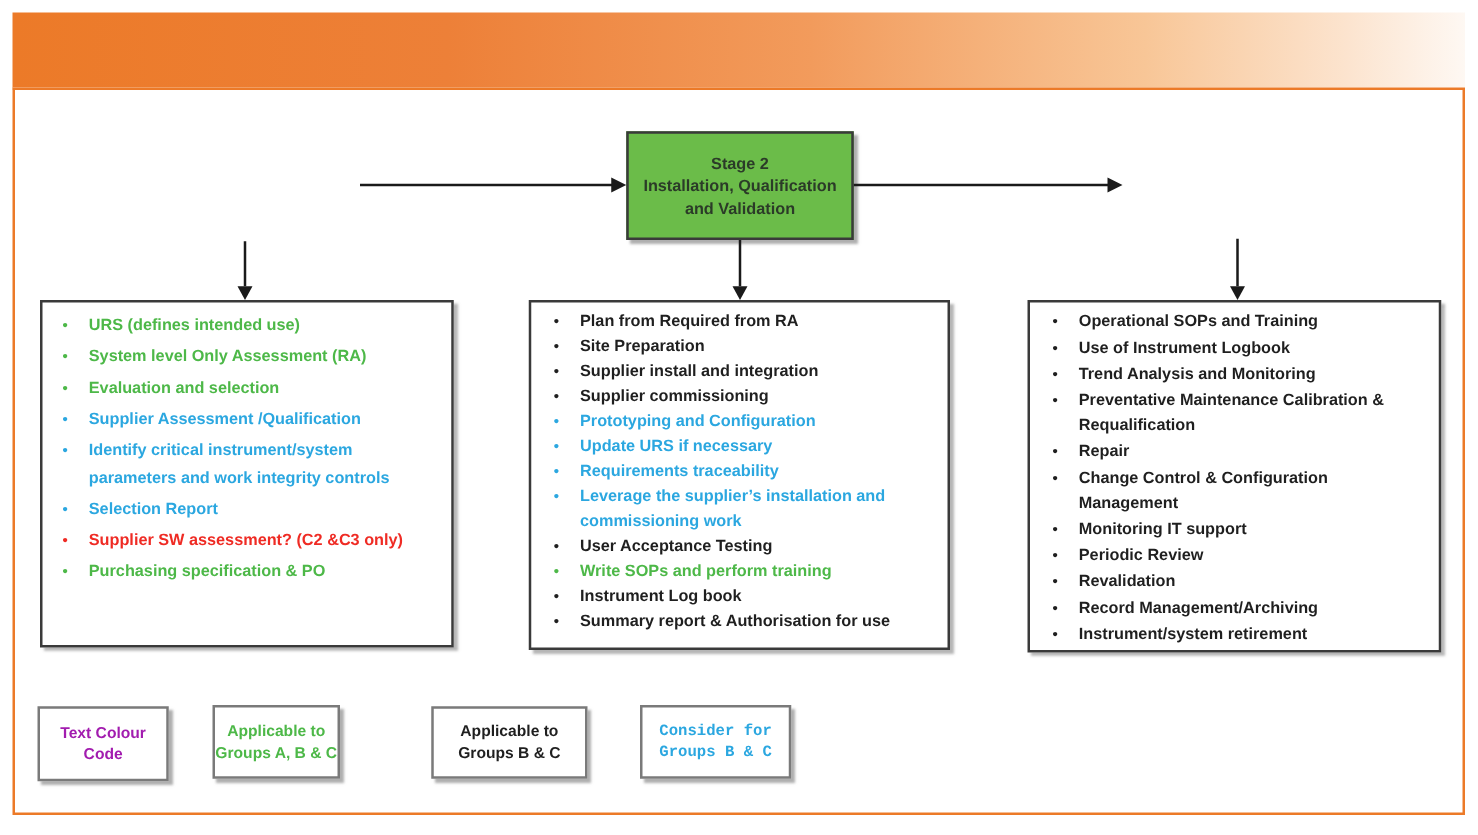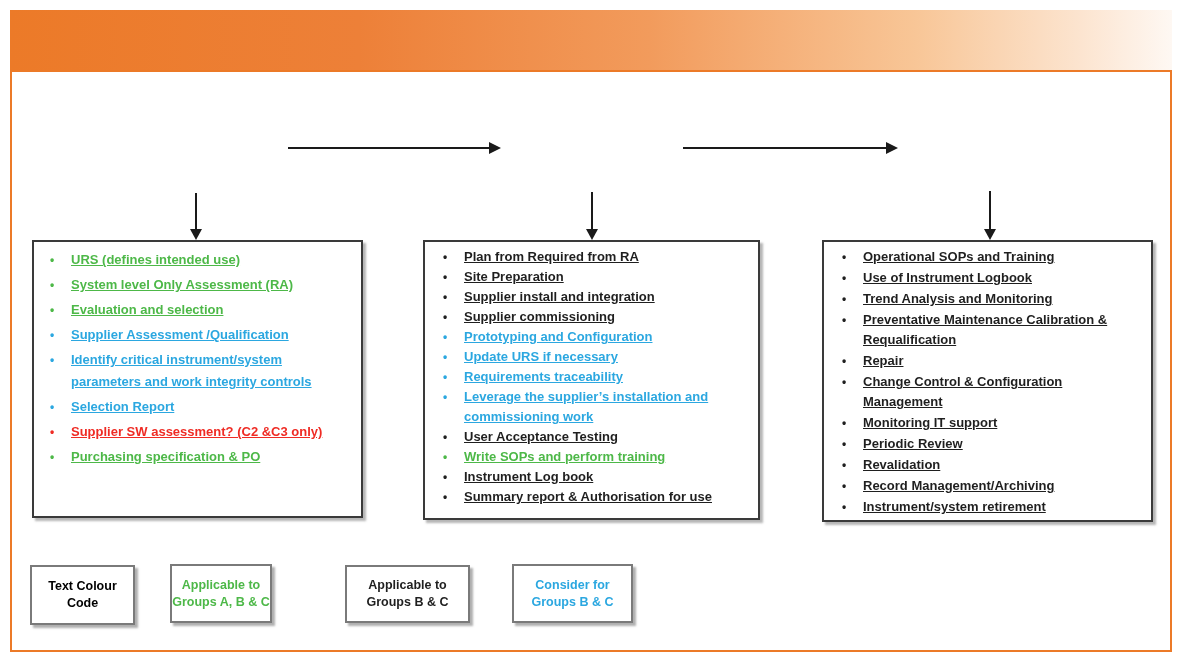--- a/index.html
+++ b/index.html
@@ -51,21 +51,21 @@
   }
   #list-box-1{left:32px;top:240px;width:331px;height:278px;padding:7px 6px 0 11px;}
   #list-box-2{left:423px;top:240px;width:337px;height:280px;padding:5px 6px 0 13px;}
   #list-box-3{left:822px;top:240px;width:331px;height:282px;padding:5px 6px 0 13px;}
 
   .item{display:flex;font-weight:bold;font-size:13px;}
   #list-box-1 .item{line-height:22px;margin-bottom:3px;}
   #list-box-2 .item{line-height:20px;margin-bottom:0;}
   #list-box-3 .item{line-height:20px;margin-bottom:1px;}
   .dot{flex:0 0 26px;text-align:left;padding-left:5px;font-size:12px;}
-  .txt{flex:1;text-decoration:underline;}
+  .txt{flex:1;}
 
   .h-line{position:absolute;height:2px;background:#1A1A1A;}
   #h-line-1{left:288px;top:147px;width:203px;}
   #h-line-2{left:683px;top:147px;width:205px;}
   .arrow-right{
     position:absolute;width:0;height:0;
     border-left:12px solid #1A1A1A;border-top:6px solid transparent;border-bottom:6px solid transparent;
   }
   #arrow-right-1{left:489px;top:142px;}
   #arrow-right-2{left:886px;top:142px;}
@@ -97,20 +97,23 @@
 </style>
 </head>
 <body>
 
 <div class="canvas">
 
   <div class="header-bar"></div>
 
   <div class="frame"></div>
 
+  <div class="stage-box" id="stage-box-2">Stage 2
+Installation, Qualification
+and Validation</div>
 
   <div class="h-line" id="h-line-1"></div>
   <div class="arrow-right" id="arrow-right-1"></div>
   <div class="h-line" id="h-line-2"></div>
   <div class="arrow-right" id="arrow-right-2"></div>
 
   <div class="v-line" id="v-line-1"></div>
   <div class="arrow-down" id="arrow-down-1"></div>
   <div class="v-line" id="v-line-2"></div>
   <div class="arrow-down" id="arrow-down-2"></div>
@@ -241,22 +244,22 @@
       <li class="item" style="color: rgb(31, 31, 31);">
         <span class="dot">•</span>
         <span class="txt">Record Management/Archiving</span>
       </li>
       <li class="item" style="color: rgb(31, 31, 31);">
         <span class="dot">•</span>
         <span class="txt">Instrument/system retirement</span>
       </li>
     </ul>
 
-  <div class="legend-box" id="legend-box-0" style="color: #000000;">Text Colour
+  <div class="legend-box" id="legend-box-0" style="color: #a21caf;">Text Colour
 Code</div>
   <div class="legend-box" id="legend-box-1" style="color: rgb(77, 184, 72);">Applicable to
 Groups A, B &amp; C</div>
   <div class="legend-box" id="legend-box-2" style="color: rgb(31, 31, 31);">Applicable to
 Groups B &amp; C</div>
-  <div class="legend-box" id="legend-box-3" style="color: rgb(43, 167, 224);">Consider for
+  <div class="legend-box" id="legend-box-3" style="color: rgb(43, 167, 224); font-family: Liberation Mono, monospace;">Consider for
 Groups B &amp; C</div>
 
 </div>
 
 </body></html>

